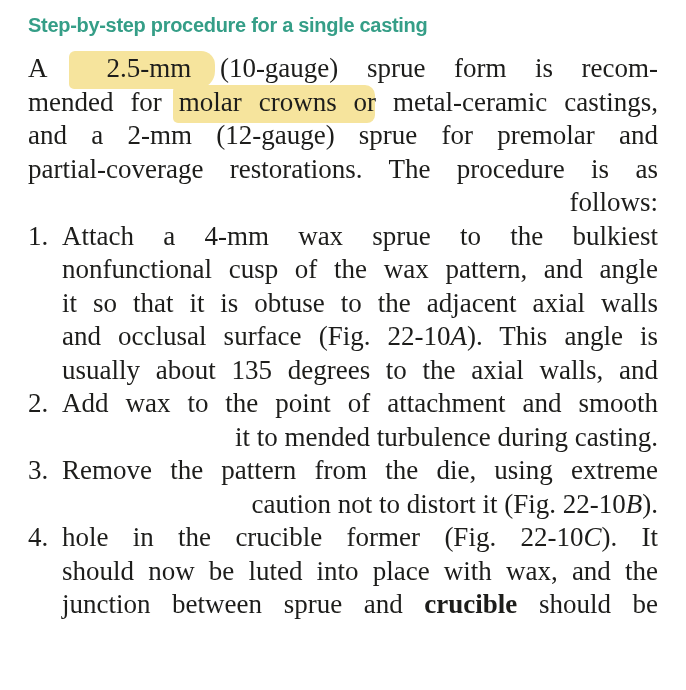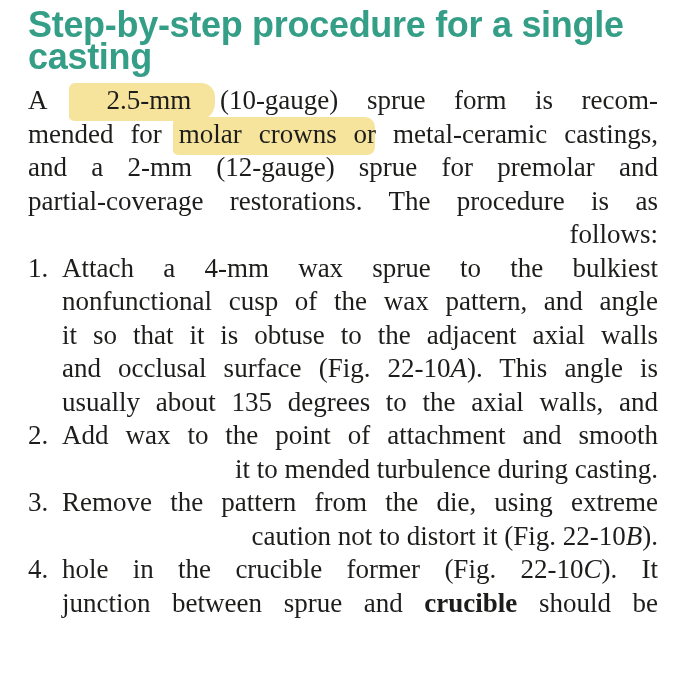--- a/index.html
+++ b/index.html
@@ -9,21 +9,21 @@
     height: 690px;
     padding: 9px 28px 0 28px;
     background: var(--page_background, #ffffff);
     color: var(--body_text, #1d1d1b);
     font-family: "Liberation Serif", serif;
     overflow: hidden;
   }
   .heading {
     font-family: "Liberation Sans", sans-serif;
     font-weight: bold;
-    font-size: 36px;
+    font-size: 20px;
     line-height: 32px;
     letter-spacing: -0.3px;
     color: var(--heading_teal, #359e87);
     margin: 0 0 11px 0;
   }
   .line {
     font-size: 27px;
     line-height: 33.5px;
     text-align: justify;
     text-align-last: justify;
@@ -92,17 +92,18 @@
         <span class="step-num">3.</span>
         <div class="step-lines">
           <div class="line"><span class="seg">Remove the pattern from the die, using extreme</span></div>
           <div class="line flush"><span class="seg">caution not to distort it (Fig. 22-10</span><span class="seg i">B</span><span class="seg">).</span></div>
         </div>
       </div>
       <div class="step-item">
         <span class="step-num">4.</span>
         <div class="step-lines">
           <div class="line"><span class="seg">hole in the crucible former (Fig. 22-10</span><span class="seg i">C</span><span class="seg">). It</span></div>
+          <div class="line"><span class="seg">should now be luted into place with wax, and the</span></div>
           <div class="line"><span class="seg">junction between sprue and </span><span class="seg b">crucible</span><span class="seg"> should be</span></div>
         </div>
       </div>
     </div>
 </div>
 
 </body></html>

